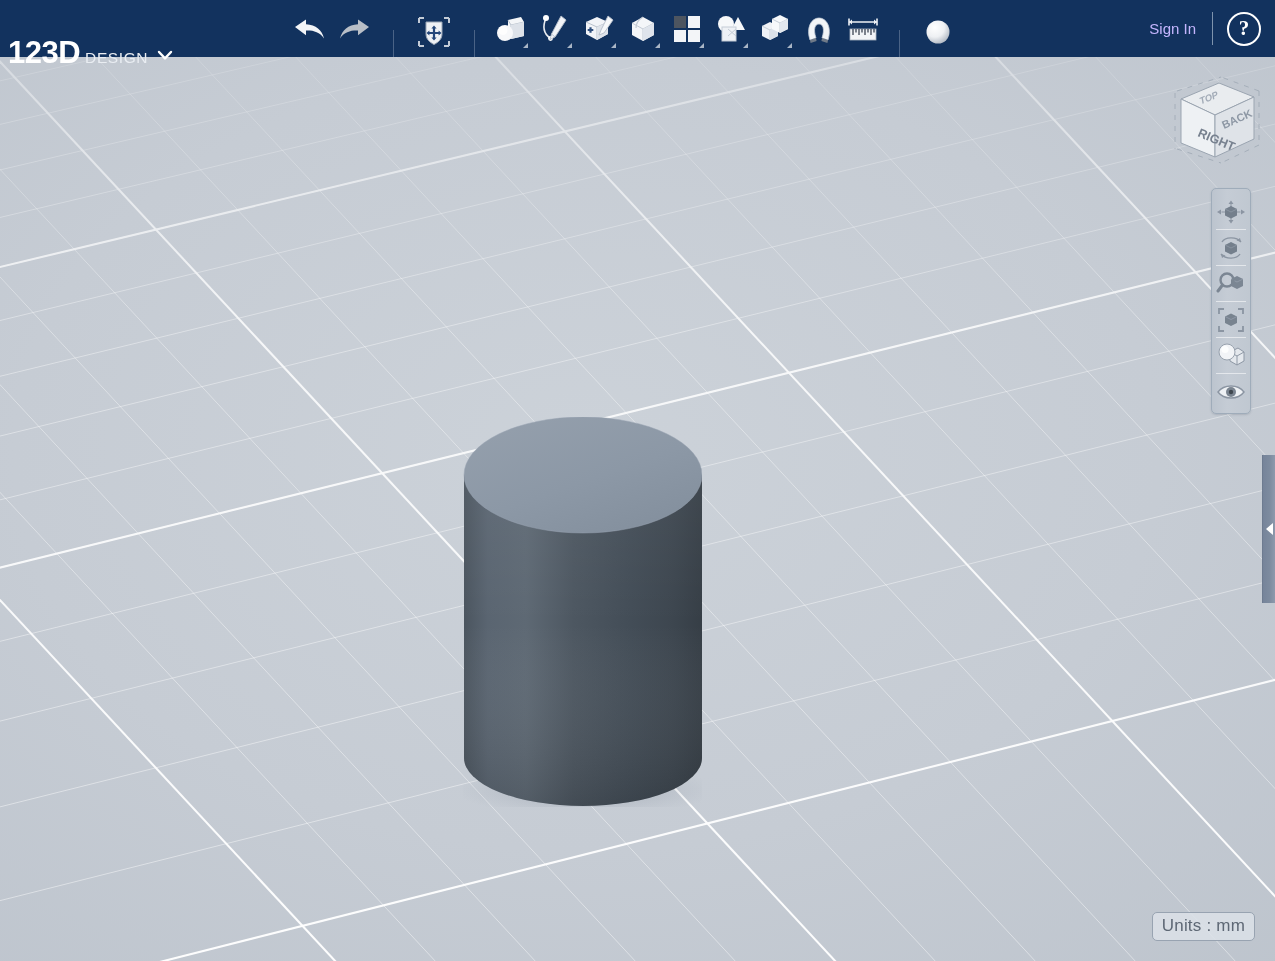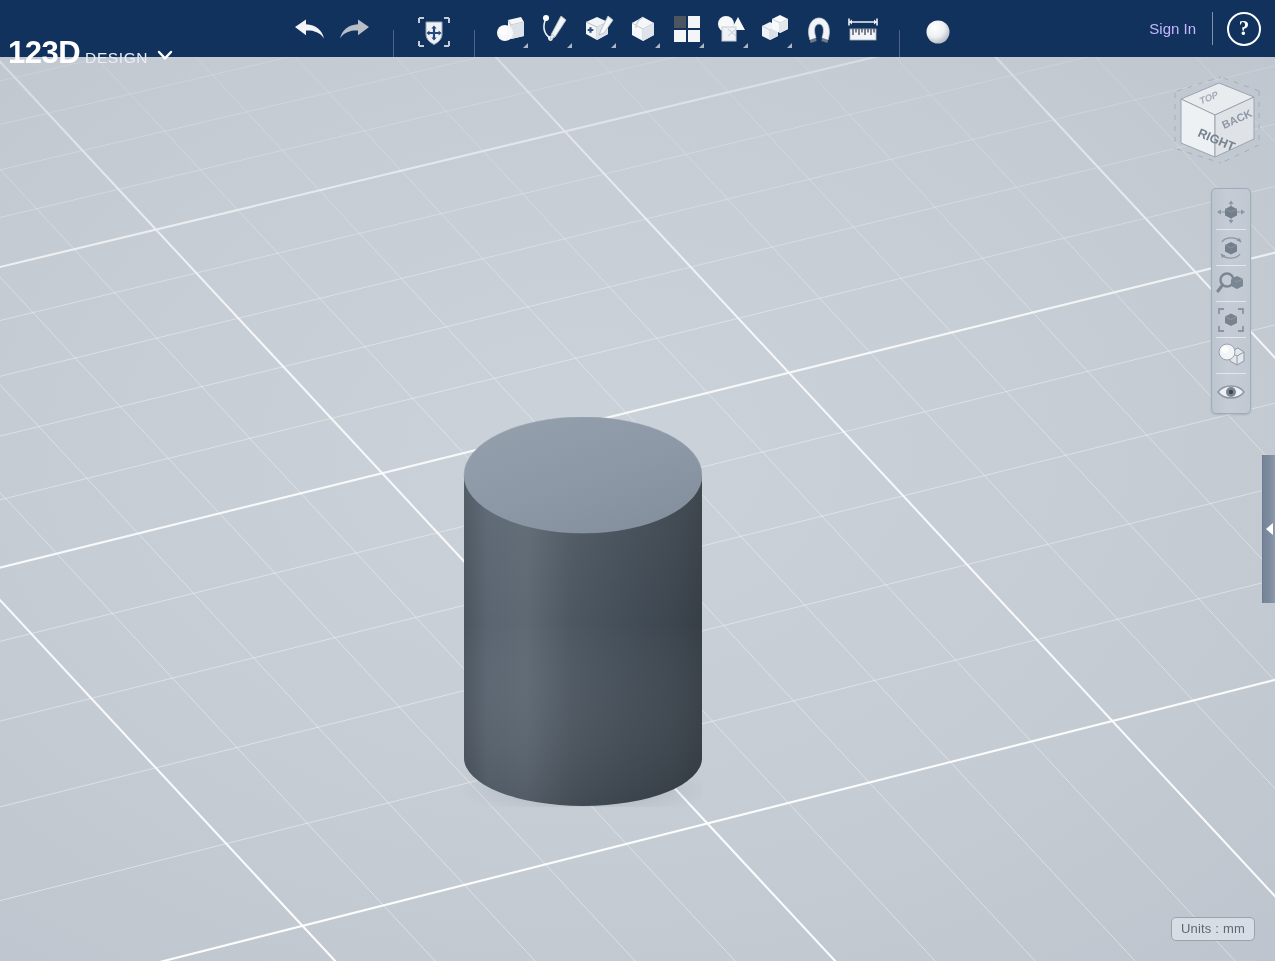--- a/index.html
+++ b/index.html
@@ -169,21 +169,21 @@
   }
 
   
   #units {
     position: absolute;
     right: 20px; bottom: 20px;
     background: rgba(219,224,231,0.88);
     border: 1px solid #98a3b1;
     border-radius: 5px;
     padding: 3px 9px 4px 9px;
-    font-size: 13px;
+    font-size: 17px;
     color: #5e6875;
     letter-spacing: 0.2px;
     z-index: 30;
     cursor: default;
   }
 
   
   #cylinder {
     position: absolute;
     left: 463px; top: 360px;

